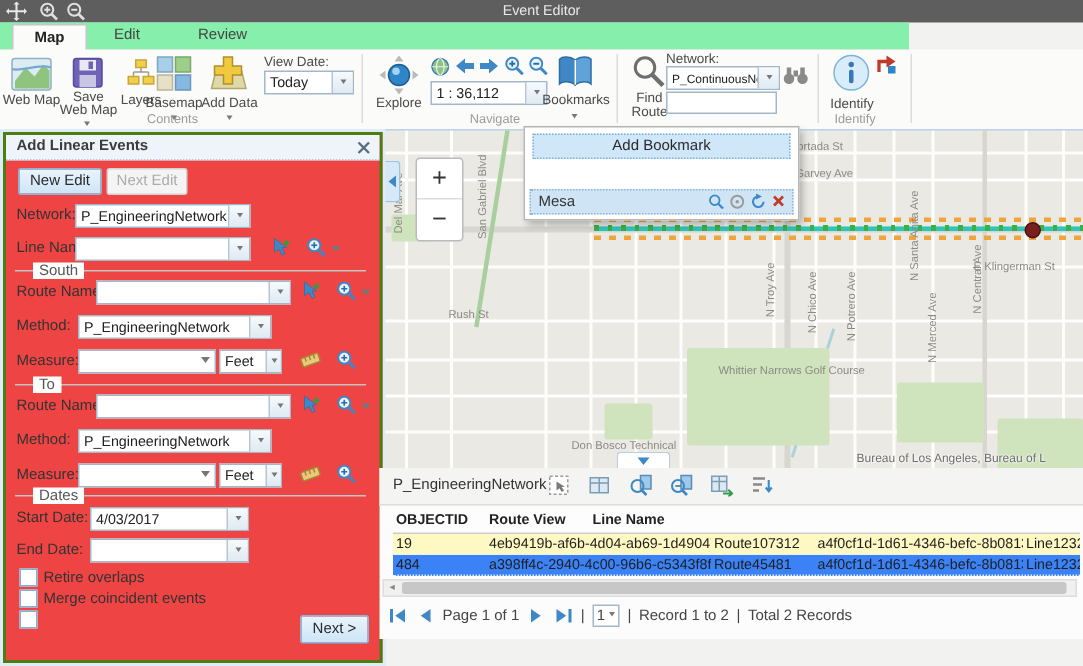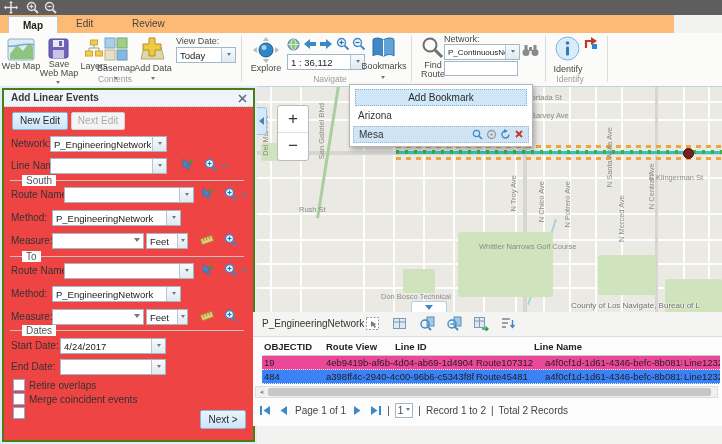--- a/index.html
+++ b/index.html
@@ -5,21 +5,21 @@
   html,body{margin:0;padding:0}
   .app{position:relative;width:722px;height:444px;background:#f2f2f1;overflow:hidden;
        font-family:"Liberation Sans",sans-serif;font-size:10px;color:#333}
   .abs{position:absolute}
   .pre{white-space:pre-line}
   
   .titlebar{position:absolute;left:0;top:0;width:722px;height:15px;background:#5e5e5e}
   .titlebar .title{position:absolute;left:0;right:0;top:2px;text-align:center;color:#e9e9e9;font-size:9.5px}
   .tb-ic{position:absolute;top:1px;width:14px;height:13px}
   
-  .tabbar{position:absolute;left:0;top:15px;width:674px;height:18px;background:#fdba74;border-bottom:1px solid #cdcdcd}
+  .tabbar{position:absolute;left:0;top:15px;width:606px;height:18px;background:#86efac;border-bottom:1px solid #cdcdcd}
   .tab{position:absolute;top:0;height:17px;line-height:17px;padding:0 14px;color:#444;cursor:default}
   .tab.active{background:#fbfbfa;border:1px solid #c6c6c6;border-bottom:none;top:1px;height:17px;font-weight:bold;color:#222}
   
   .ribbon{position:absolute;left:0;top:33px;width:722px;height:53px;background:#fbfbfa;border-bottom:1px solid #b9d3e6}
   .rdiv{position:absolute;top:3px;height:46px;width:1px;background:#dcdcdc}
   .rlabel{position:absolute;font-size:9px;color:#4a4a4a;text-align:center}
   .rgroup{position:absolute;bottom:2px;font-size:8.5px;color:#9a9a9a;text-align:center}
   .ric{position:absolute}
   .car{display:inline-block;width:0;height:0;border:3px solid transparent;border-top:4px solid #777;vertical-align:middle}
   .car.sm{border-width:2.5px;border-top-width:3.5px}
@@ -70,21 +70,21 @@
   .bmitem{position:absolute;left:3px;right:3px;height:15px;line-height:15px;padding-left:5px;color:#333}
   .bmitem.sel{background:#cfe4f5;border:1px dotted #8fb8d8;display:flex;align-items:center}
   .bmics{margin-left:auto;display:flex;gap:3px;padding-right:4px}
   
   .tablearea{position:absolute;left:253px;top:312px;width:469px;height:114px;background:#fcfcfc}
   .tatoolbar{position:absolute;left:0;top:0;right:0;height:24px;background:#f4f4f3;border-bottom:1px solid #ddd}
   .talabel{position:absolute;left:9px;top:6px;color:#333}
   .taic{position:absolute;top:4px;width:16px;height:16px}
   .thead{position:absolute;left:9px;right:2px;top:28px;height:15px;display:flex;font-weight:bold;color:#222;
          border-bottom:1px solid #ccc;background:#fdfdfd}
-  .trow{position:absolute;left:9px;right:2px;height:13px;display:flex;color:#1f1f1f;background:#ec4899;
+  .trow{position:absolute;left:9px;right:2px;height:13px;display:flex;color:#1f1f1f;background:#fef9c3;
         border-bottom:1px dotted #e4f0f9}
   .c0{width:58px}.c1{width:146px}.c2{width:65px}.c3{width:135px}.c4{flex:1}
   .thead>div,.trow>div{padding:1px 2px 0 2px;font-size:9.5px;overflow:hidden;white-space:nowrap}
   .hscroll{position:absolute;left:2px;right:4px;top:74px;height:10px;background:#f0f0ef;border:1px solid #ddd}
   .hthumb{position:absolute;left:12px;right:6px;top:1px;bottom:1px;background:#c7c7c7;border-radius:2px}
   .harrow{position:absolute;left:1px;top:1px;width:9px;bottom:1px;color:#888;font-size:7px;line-height:7px;text-align:center}
   .pager{position:absolute;left:6px;top:89px;height:18px;display:flex;align-items:center;gap:5px;color:#444}
   .pgi{width:13px;height:11px}
   .pgdd{border:1px solid #a2b8c9;background:#fff;height:13px;display:flex;align-items:center;padding:0 2px;gap:3px}
   .bottombar{position:absolute;left:253px;top:426px;width:469px;height:18px;background:#ececeb;border-top:1px solid #d5d5d5}
@@ -119,20 +119,21 @@
           <line x1="5.5" y1="3.5" x2="5.5" y2="7.5" stroke="#e0e0e0" stroke-width="1.2"></line>
         </svg>
     </span>
     <span class="tb-ic" style="left:44px">
       <svg width="13" height="13" viewBox="0 0 13 13">
           <circle cx="5.5" cy="5.5" r="4" fill="none" stroke="#e0e0e0" stroke-width="1.4"></circle>
           <line x1="8.5" y1="8.5" x2="12" y2="12" stroke="#e0e0e0" stroke-width="1.8"></line>
           <line x1="3.5" y1="5.5" x2="7.5" y2="5.5" stroke="#e0e0e0" stroke-width="1.2"></line>
         </svg>
     </span>
+    <span class="title">Event Editor</span>
   </div>
 
   <div class="tabbar">
     <div class="tab active" style="left:8px">Map</div>
     <div class="tab" style="left:62px">Edit</div>
     <div class="tab" style="left:118px">Review</div>
   </div>
 
   <div class="ribbon">
 
@@ -359,37 +360,36 @@
     <span class="mlab v" style="left:310px;top:94px">N Potrero Ave</span>
     <span class="mlab v" style="left:352px;top:40px">N Santa Anita Ave</span>
     <span class="mlab v" style="left:364px;top:108px">N Merced Ave</span>
     <span class="mlab v" style="left:394px;top:76px">N Central Ave</span>
     <span class="mlab" style="left:396px;top:86px">E Klingerman St</span>
     <span class="mlab pre" style="left:226px;top:156px;text-align:center;line-height:8px">Whittier
 Narrows
 Golf Course</span>
     <span class="mlab pre" style="left:128px;top:206px;line-height:8px">Don Bosco
 Technical</span>
-    <div class="attrib" style="left:318px;top:214px">County of Los Navigate, Bureau of L</div>
+    <div class="attrib" style="left:318px;top:214px">Bureau of Los Angeles, Bureau of L</div>
 
     <div class="zoomctl">
       <div class="zbtn" style="top:0;border-bottom:1px solid #ddd">+</div>
       <div class="zbtn" style="top:27px">−</div>
     </div>
     <div class="collapse-left">
         <span class="tri-l"></span>
       </div>
     <div class="collapse-bottom">
         <span class="tri-d"></span>
       </div>
   </div>
 
   <div class="bmenu">
     <div class="bmadd">Add Bookmark</div>
-    <div class="bmitem" style="top:23px">Arizona</div>
     <div class="bmitem sel" style="top:41px">
       <span>Mesa</span>
       <span class="bmics">
         <svg width="11" height="11" viewBox="0 0 11 11">
             <circle cx="4.5" cy="4.5" r="3.2" fill="none" stroke="#3f88c5" stroke-width="1.2"></circle>
             <line x1="7" y1="7" x2="10" y2="10" stroke="#3f88c5" stroke-width="1.6"></line>
           </svg>
         <svg width="11" height="11" viewBox="0 0 11 11">
             <circle cx="5.5" cy="5.5" r="4" fill="none" stroke="#9a9a9a" stroke-width="1.3"></circle>
             <circle cx="5.5" cy="5.5" r="1.2" fill="#9a9a9a"></circle>
@@ -580,21 +580,21 @@
           <line x1="5.5" y1="3.5" x2="5.5" y2="7.5" stroke="#2a6ea5" stroke-width="1.1"></line>
         </svg>
     </span>
 
     <div class="fs" style="top:240px">
         <span class="fsl">Dates</span>
       </div>
 
     <div class="plabel" style="left:7px;top:250px">Start Date:</div>
     <div class="dd" style="left:56px;top:248px;width:104px">
-      <span class="txt">4/24/2017</span>
+      <span class="txt">4/03/2017</span>
       <span class="arr">
           <i class="car sm"></i>
         </span>
     </div>
     <div class="plabel" style="left:7px;top:271px">End Date:</div>
     <div class="dd" style="left:56px;top:269px;width:104px">
       <span class="txt"></span>
       <span class="arr">
           <i class="car sm"></i>
         </span>
@@ -654,21 +654,20 @@
             <line x1="1" y1="7" x2="7" y2="7" stroke="#8a8a8a" stroke-width="1.6"></line>
             <line x1="1" y1="11" x2="5" y2="11" stroke="#8a8a8a" stroke-width="1.6"></line>
             <path d="M11.5 4 V11 M9.5 9 L11.5 11.5 L13.5 9" fill="none" stroke="#3f88c5" stroke-width="1.4"></path>
           </svg>
       </span>
     </div>
 
     <div class="thead">
       <div class="c0">OBJECTID</div>
       <div class="c2">Route View</div>
-      <div class="c3">Line ID</div>
       <div class="c4">Line Name</div>
     </div>
     <div class="trow" style="top:44px">
       <div class="c0">19</div>
       <div class="c1">4eb9419b-af6b-4d04-ab69-1d490476802b</div>
       <div class="c2">Route107312</div>
       <div class="c3">a4f0cf1d-1d61-4346-befc-8b08133e681e</div>
       <div class="c4">Line12320</div>
     </div>
     <div class="trow" style="top:58px;background:#3b82f6">

